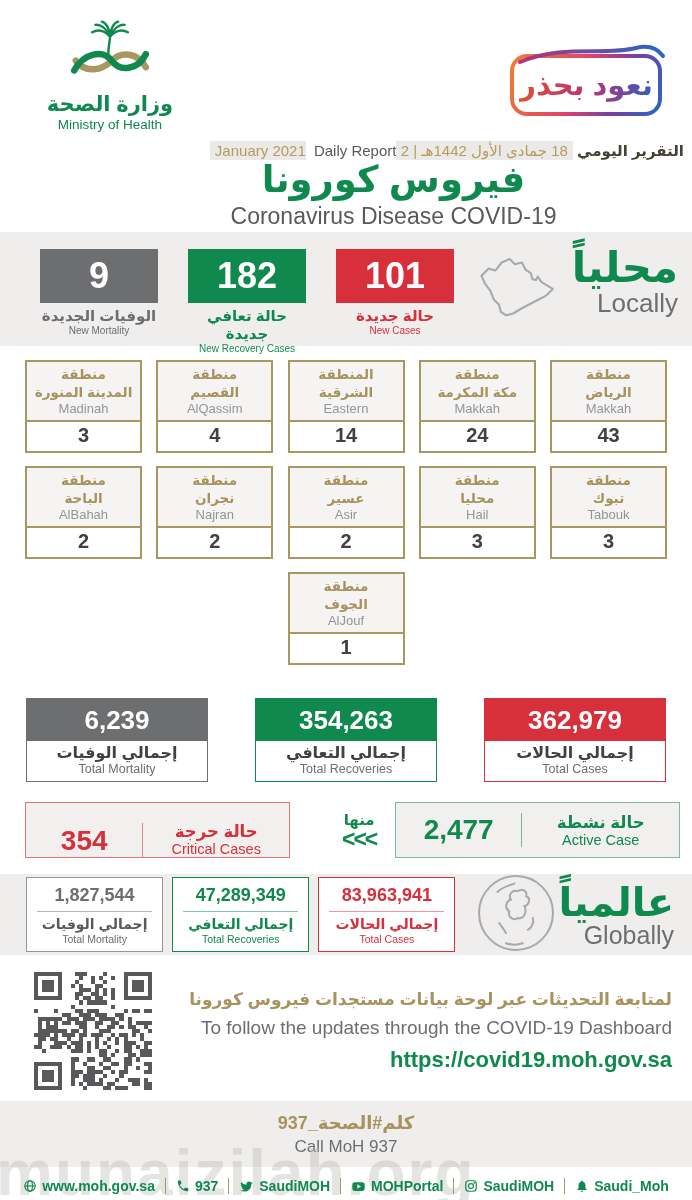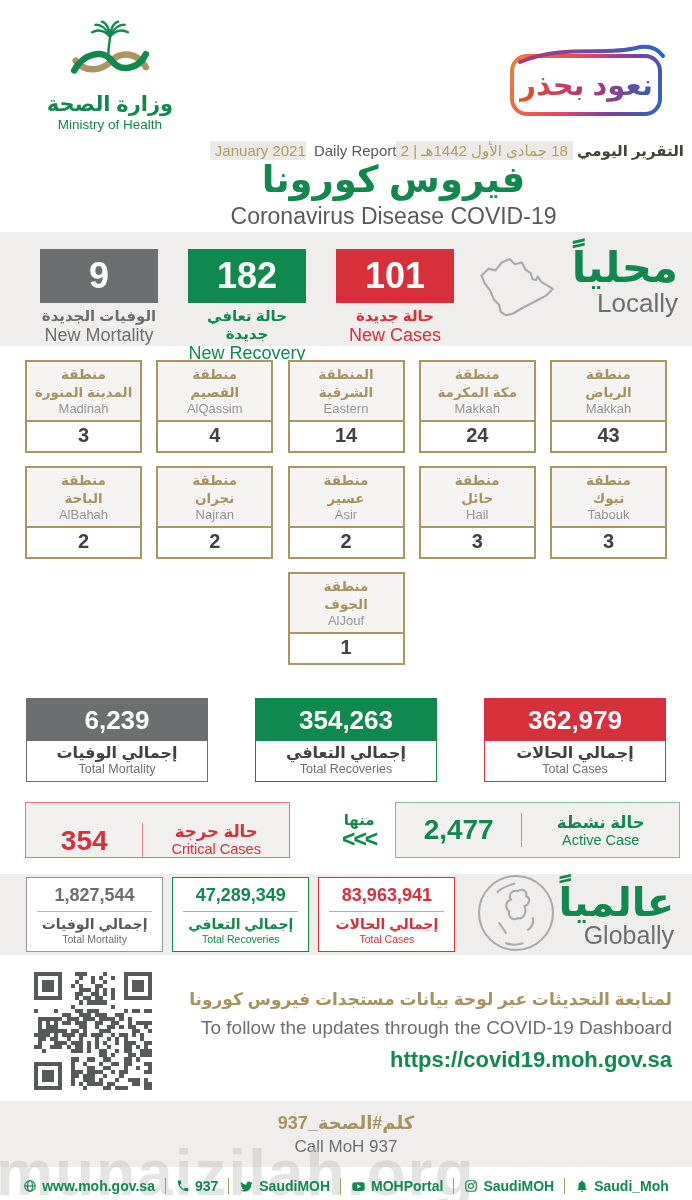--- a/index.html
+++ b/index.html
@@ -44,21 +44,21 @@
 
   
   .band{background:var(--band);}
 
   .locally-band{height:114px;display:flex;align-items:flex-start;}
   .stat{width:118px;text-align:center;margin-left:30px;}
   .stat:first-child{margin-left:40px;}
   .stat-box{height:54px;margin-top:17px;display:flex;align-items:center;justify-content:center;
             color:#fff;font-size:36px;font-weight:bold;}
   .stat-lab-ar{font-size:15px;font-weight:bold;margin-top:4px;direction:rtl;}
-  .stat-lab-en{font-size:18px;}
+  .stat-lab-en{font-size:10px;}
   .bg-gray{background:var(--gray);} .bg-green{background:var(--green);} .bg-red{background:var(--red);}
   .t-gray{color:var(--gray);} .t-green{color:var(--green);} .t-red{color:var(--red);}
   .map-wrap{margin:18px 0 0 16px;}
   .local-label{margin-left:auto;padding-right:14px;text-align:right;margin-top:12px;}
   .local-label .ar{font-size:42px;font-weight:bold;color:var(--green);direction:rtl;line-height:1.15;}
   .local-label .en{font-size:26px;color:var(--gray);margin-top:-4px;}
 
   
   .regions{padding:14px 25px 0;}
   .region-row{display:flex;justify-content:space-between;margin-bottom:13px;}
@@ -273,21 +273,21 @@
         <div class="region-head">
           <div class="region-ar">منطقة</div>
           <div class="region-ar">عسير</div>
           <div class="region-en">Asir</div>
         </div>
         <div class="region-val">2</div>
       </div>
       <div class="region-box">
         <div class="region-head">
           <div class="region-ar">منطقة</div>
-          <div class="region-ar">حائل</div>
+          <div class="region-ar">محليا</div>
           <div class="region-en">Hail</div>
         </div>
         <div class="region-val">3</div>
       </div>
       <div class="region-box">
         <div class="region-head">
           <div class="region-ar">منطقة</div>
           <div class="region-ar">تبوك</div>
           <div class="region-en">Tabouk</div>
         </div>

